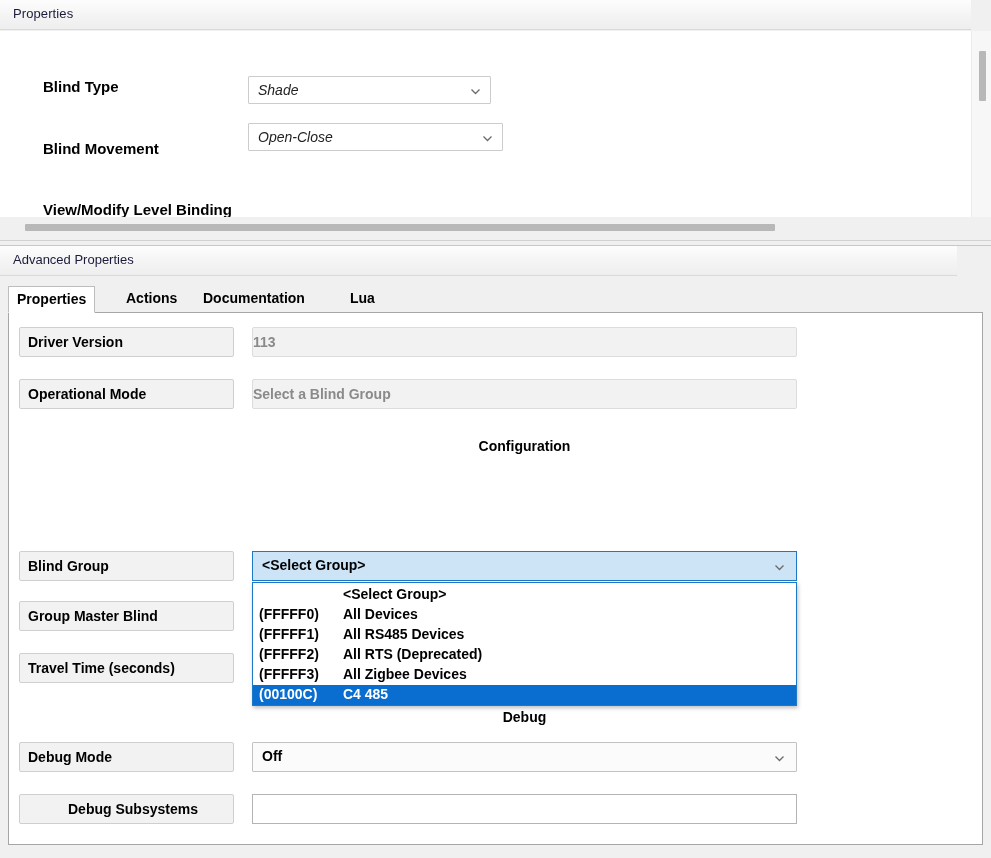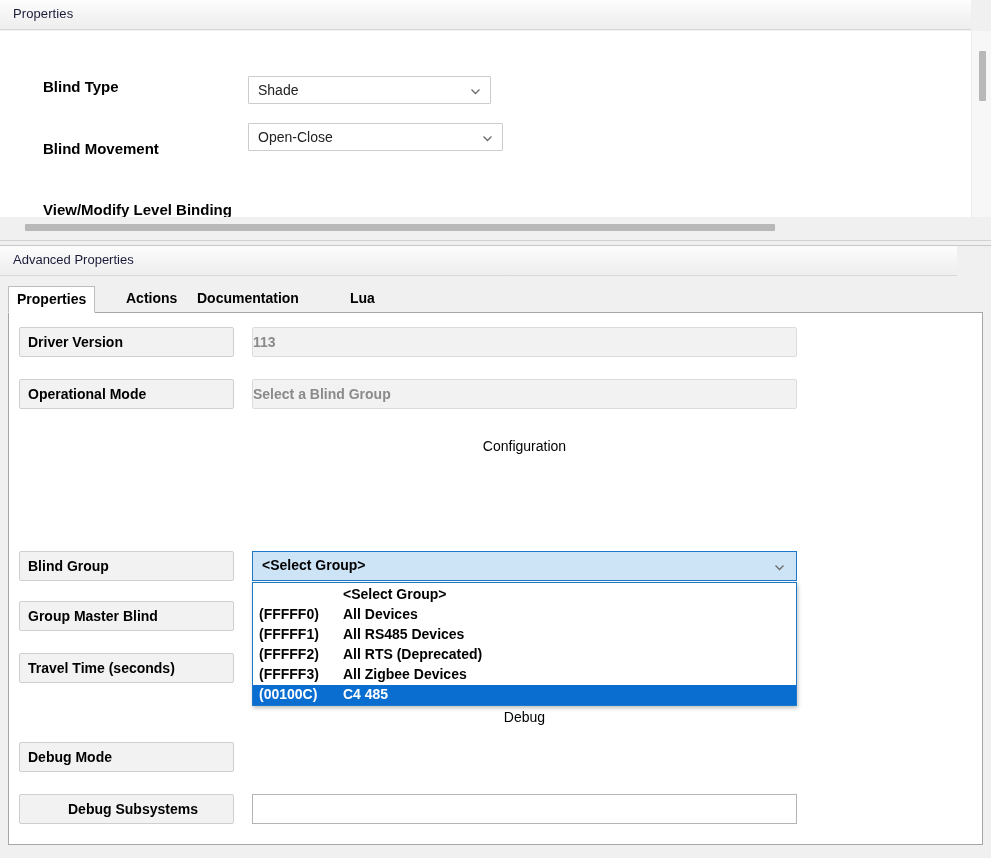--- a/index.html
+++ b/index.html
@@ -100,20 +100,21 @@
     border: 1px solid #cccccc;
     box-sizing: border-box;
     border-radius: 1px;
   }
   .big-combo .val {
     position: absolute;
     left: 9px; top: 5px;
     font-size: 14px;
     color: #222222;
     white-space: nowrap;
+    font-style: italic;
   }
   .big-combo .chev {
     position: absolute;
     right: 8px; top: 8px;
     width: 13px; height: 13px;
   }
   .chev svg { display: block; }
 
   
   #splitter {
@@ -229,21 +230,21 @@
     line-height: 28px;
     padding-left: 0;
     white-space: nowrap;
     overflow: hidden;
   }
   .section-title {
     position: absolute;
     left: 243px;
     width: 545px;
     text-align: center;
-    font-weight: normal;
+    font-weight: bold;
     font-size: 14px;
     color: #000000;
   }
   .adv-input {
     position: absolute;
     left: 243px;
     width: 545px;
     height: 30px;
     background: #ffffff;
     border: 1px solid #b4b4b4;
@@ -391,21 +392,21 @@
   </div>
 
   <div id="tabstrip">
     <div id="tabstrip-bg"></div>
     <div class="tab active" style="left:0px;">
       <span>Properties</span>
     </div>
     <div class="tab" style="left:110px;">
       <span>Actions</span>
     </div>
-    <div class="tab" style="left:181px;">
+    <div class="tab" style="left:187px;">
       <span>Documentation</span>
     </div>
     <div class="tab" style="left:334px;">
       <span>Lua</span>
     </div>
   </div>
 
   <div id="tab-content">
 
     <div class="adv-label" style="top:14px;">Driver Version</div>
@@ -418,20 +419,28 @@
 
     <div class="adv-label" style="top:238px;">Blind Group</div>
 
     <div class="adv-label" style="top:288px;">Group Master Blind</div>
 
     <div class="adv-label" style="top:340px;">Travel Time (seconds)</div>
 
     <div class="section-title" style="top:396px;">Debug</div>
 
     <div class="adv-label" style="top:429px;">Debug Mode</div>
+    <div class="adv-combo" style="top:429px;">
+      <span class="val">Off</span>
+      <span class="chev">
+        <svg width="13" height="13" viewBox="0 0 13 13">
+          <path d="M2.5 4.5 L6.5 8.5 L10.5 4.5" fill="none" stroke="#6b6b6b" stroke-width="1.3"></path>
+        </svg>
+      </span>
+    </div>
 
     <div class="adv-label" style="top:481px;padding-left:48px;">Debug Subsystems</div>
     <div class="adv-input" style="top:481px;"></div>
 
     <div id="blindgroup-combo">
       <span class="val">&lt;Select Group&gt;</span>
       <span class="chev">
         <svg width="13" height="13" viewBox="0 0 13 13">
           <path d="M2.5 4.5 L6.5 8.5 L10.5 4.5" fill="none" stroke="#6b6b6b" stroke-width="1.3"></path>
         </svg>

